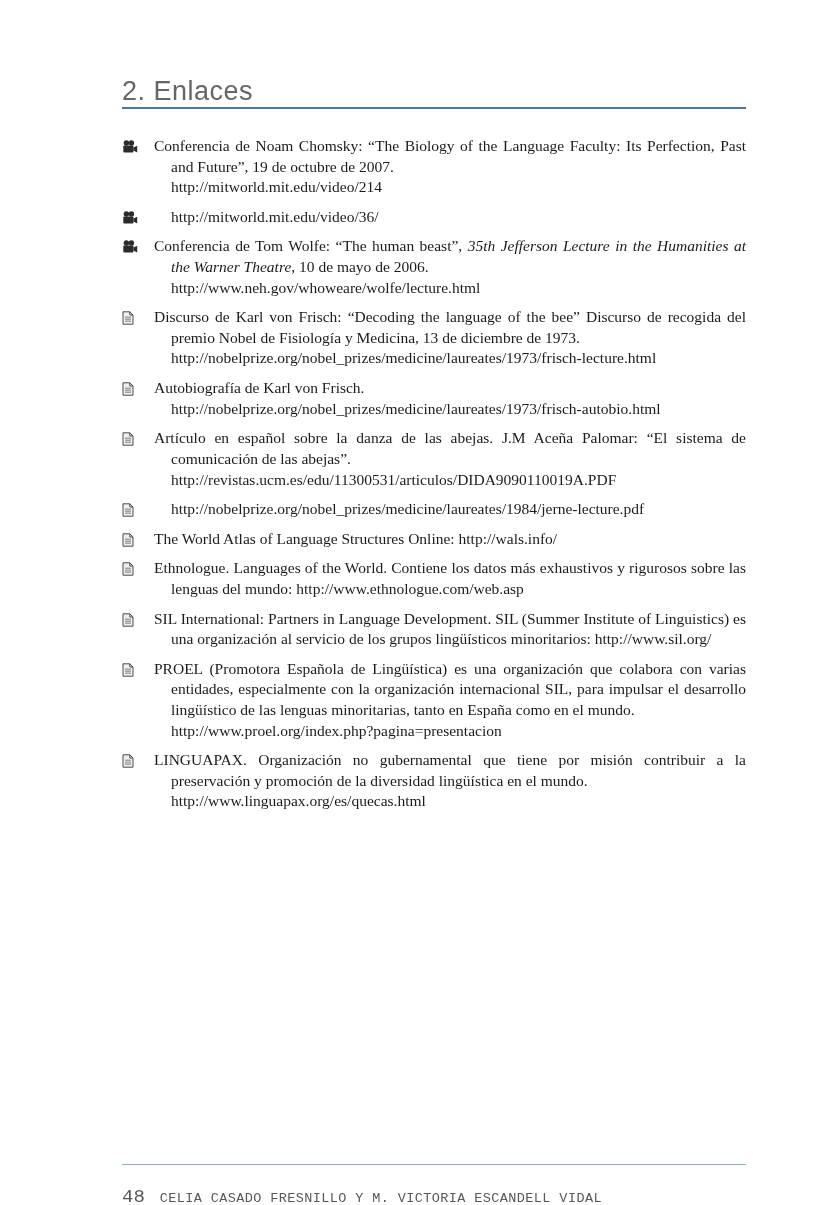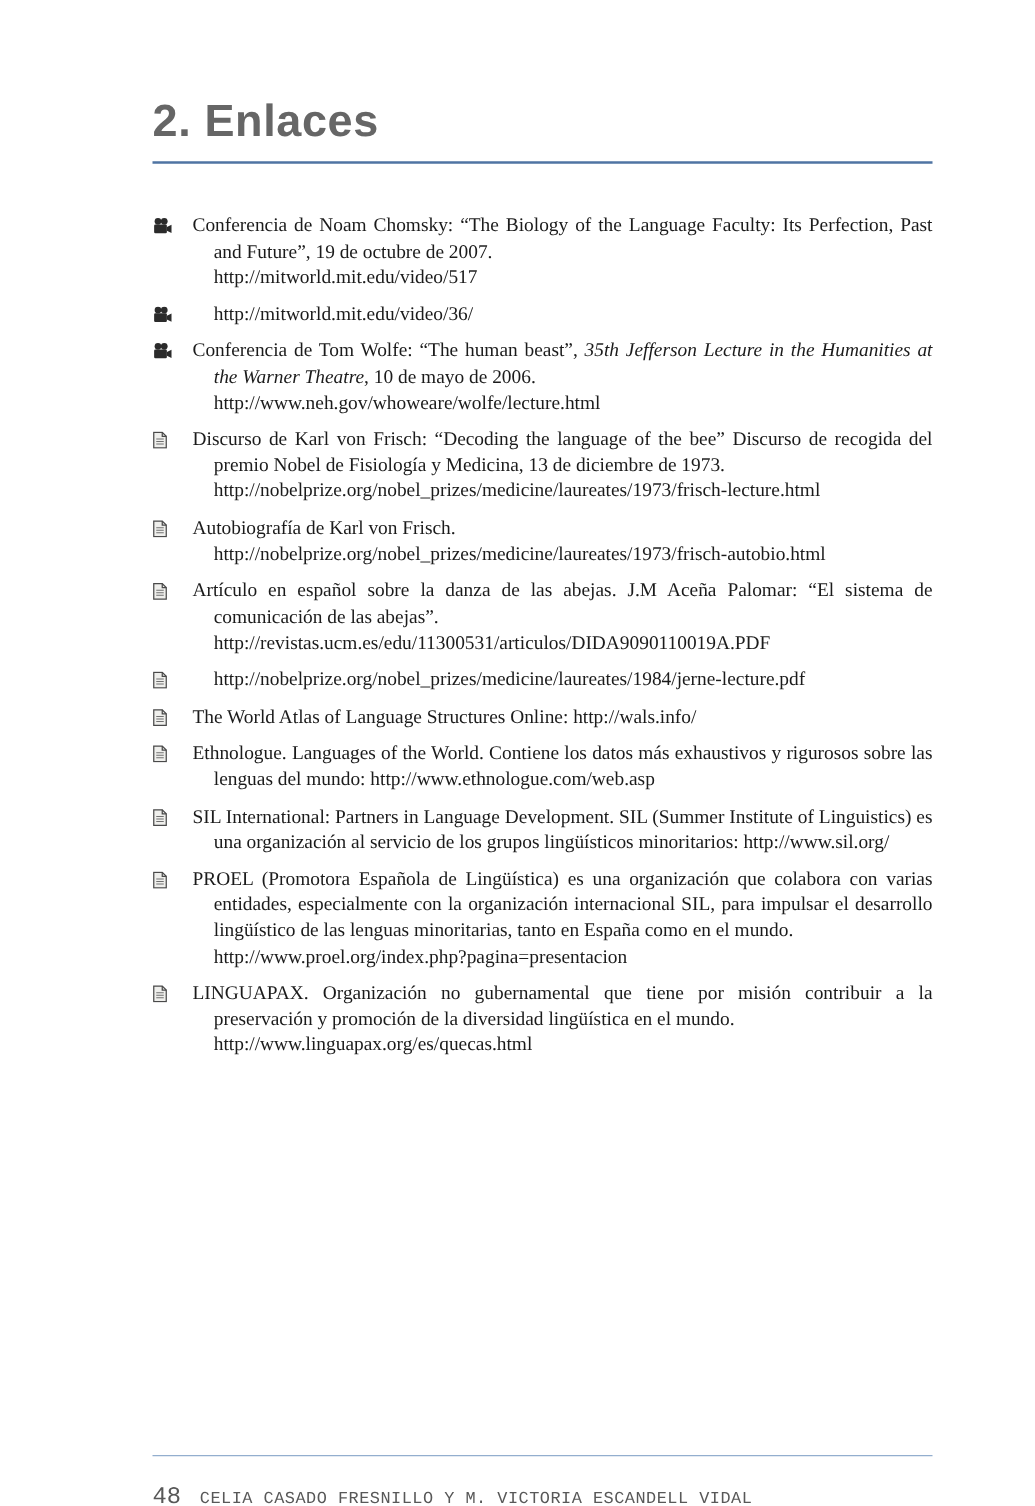--- a/index.html
+++ b/index.html
@@ -13,30 +13,29 @@
     font-family: "Liberation Serif", serif;
   }
   .content {
     position: absolute;
     left: 122px;
     top: 76px;
     width: 624px;
   }
   .heading {
     font-family: "Liberation Sans", sans-serif;
-    font-size: 36px;
-    font-weight: 700;
+    font-size: 27px;
+    font-weight: 400;
     letter-spacing: 0.5px;
     color: #666666;
-    padding-bottom: 11px;
     border-bottom: 2.5px solid var(--accent, #4f74a3);
   }
   .link-list {
     list-style: none;
-    margin-top: 40px;
+    margin-top: 27px;
   }
   .item {
     position: relative;
     padding-left: 49px;
     font-size: 15.5px;
     line-height: 1.33;
     color: #1b1b1b;
     text-align: justify;
     margin-bottom: 9px;
   }
@@ -74,21 +73,21 @@
     <h1 class="heading">2. Enlaces</h1>
     <ul class="link-list">
   <li class="item">
     <span class="icon"><svg viewBox="0 0 16 14" width="16" height="14">
               <circle cx="4.4" cy="3" r="2.7" fill="#2b2b2b"></circle>
               <circle cx="9.4" cy="3" r="2.7" fill="#2b2b2b"></circle>
               <rect x="1.3" y="5.6" width="10.2" height="7" rx="1" fill="#2b2b2b"></rect>
               <path d="M11.5 7.6 L15.2 5.7 L15.2 12.4 L11.5 10.5 Z" fill="#2b2b2b"></path>
             </svg></span>
     <div class="text"><span>Conferencia de Noam Chomsky: “The Biology of the Language Faculty: Its Perfection, Past and Future”, 19 de octubre de 2007.</span></div>
-    <div class="url">http://mitworld.mit.edu/video/517</div>
+    <div class="url">http://mitworld.mit.edu/video/214</div>
   </li>
 
   <li class="item">
     <span class="icon"><svg viewBox="0 0 16 14" width="16" height="14">
               <circle cx="4.4" cy="3" r="2.7" fill="#2b2b2b"></circle>
               <circle cx="9.4" cy="3" r="2.7" fill="#2b2b2b"></circle>
               <rect x="1.3" y="5.6" width="10.2" height="7" rx="1" fill="#2b2b2b"></rect>
               <path d="M11.5 7.6 L15.2 5.7 L15.2 12.4 L11.5 10.5 Z" fill="#2b2b2b"></path>
             </svg></span>
     <div class="url">http://mitworld.mit.edu/video/36/</div>

